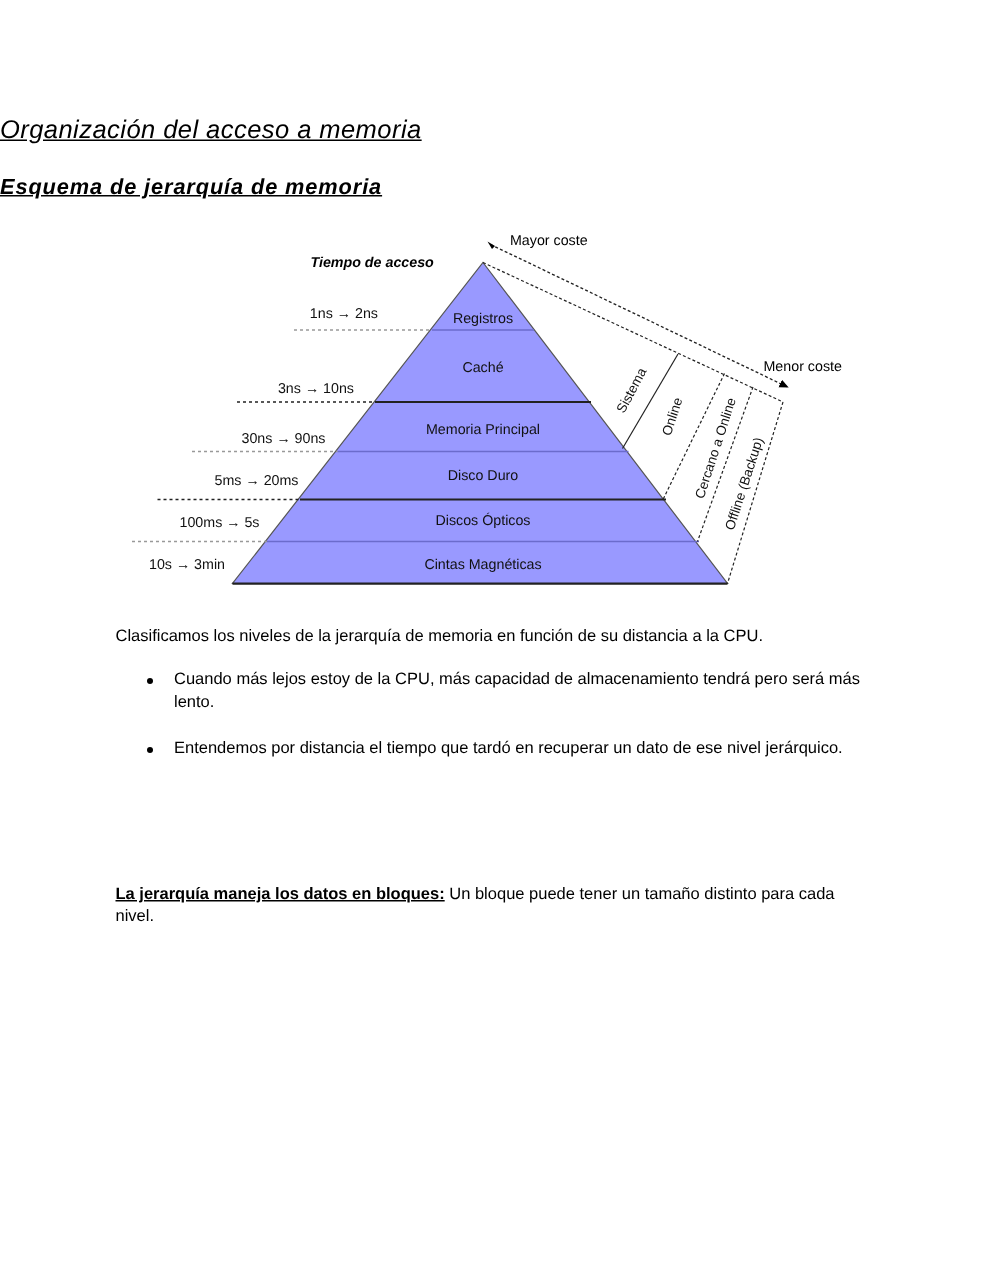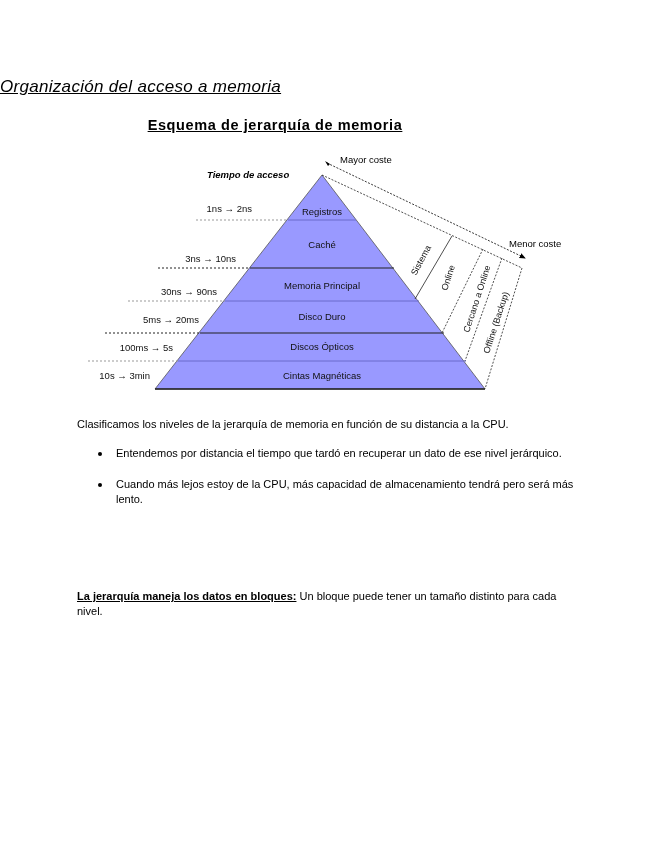--- a/index.html
+++ b/index.html
@@ -1,21 +1,21 @@
 <!DOCTYPE html>
 <html><head>
   <meta charset="utf-8">
   <style>
     html, body { margin: 0; padding: 0; background: #ffffff; }
     body { width: 655px; height: 848px; position: relative; overflow: hidden;
            font-family: "Liberation Sans", "DejaVu Sans", sans-serif; color: #000; }
     .title { position: absolute; left: 0; width: 655px; top: 77px; text-align: left;
              font-size: 17px; font-style: italic; text-decoration: underline; letter-spacing: 0.3px; }
-    .subtitle { position: absolute; left: 0; width: 550px; top: 117px; text-align: center;
-                font-size: 14.5px; font-weight: bold; text-decoration: underline; letter-spacing: 0.6px; }
+    .subtitle { position: absolute; left: 0; width: 550px; top: 117px; text-align: left;
+                font-size: 14.5px; font-style: italic; font-weight: bold; text-decoration: underline; letter-spacing: 0.6px; }
     .diagram { position: absolute; left: 0; top: 0; }
     .diagram text { font-family: "Liberation Sans", "DejaVu Sans", sans-serif; }
     .para { position: absolute; left: 77px; font-size: 11px; line-height: 15px; width: 500px; }
     .bullets { position: absolute; left: 77px; top: 446px; width: 510px; margin: 0; padding: 0; list-style: none; }
     .bullets li { position: relative; padding-left: 39px; font-size: 11px; line-height: 15px; margin-bottom: 16px; }
     .bullets li .dot { position: absolute; left: 21px; top: 6px; width: 4px; height: 4px; border-radius: 50%; background: #000; }
     .bold-u { font-weight: bold; text-decoration: underline; margin-top: 12px; }
   </style>
 </head>
 <body>
@@ -80,19 +80,19 @@
     <text transform="translate(416,276) rotate(-62)">Sistema</text>
     <text transform="translate(447,291) rotate(-72)">Online</text>
     <text transform="translate(469,333) rotate(-72)">Cercano a Online</text>
     <text transform="translate(489,354) rotate(-72)">Offline (Backup)</text>
   </g>
 </svg>
 
 <div class="para" style="top:417px;">Clasificamos los niveles de la jerarquía de memoria en función de su distancia a la CPU.</div>
 
 <ul class="bullets">
+  <li><span class="dot"></span><span>Cuando más lejos estoy de la CPU, más capacidad de almacenamiento tendrá pero será más lento.</span></li>
   <li><span class="dot"></span><span>Entendemos por distancia el tiempo que tardó en recuperar un dato de ese nivel jerárquico.</span></li>
-  <li><span class="dot"></span><span>Cuando más lejos estoy de la CPU, más capacidad de almacenamiento tendrá pero será más lento.</span></li>
 </ul>
 
 <div class="para" style="top:589px; width:490px;">
   <span class="bold-u">La jerarquía maneja los datos en bloques:</span><span> Un bloque puede tener un tamaño distinto para cada nivel.</span>
 </div>
 
 </body></html>

